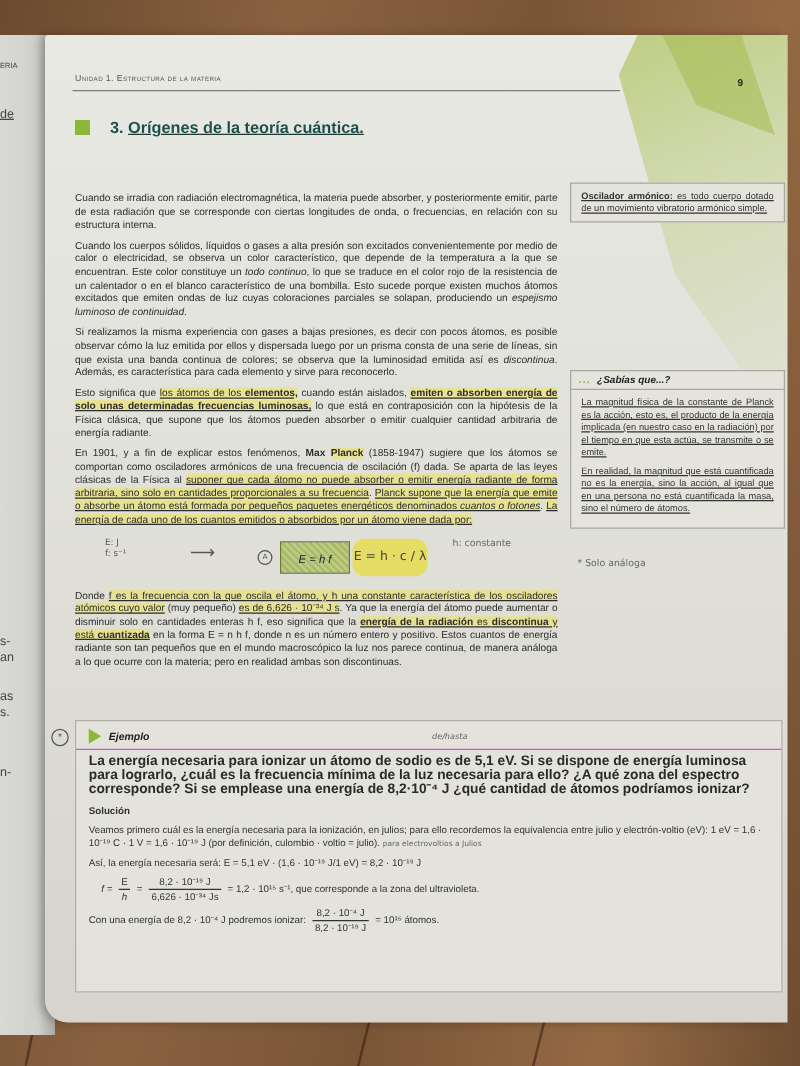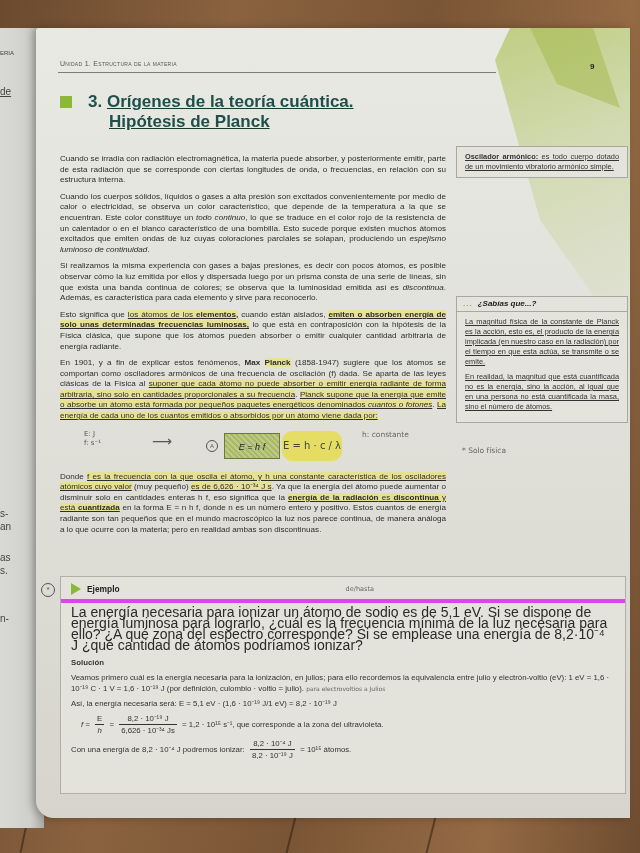--- a/index.html
+++ b/index.html
@@ -36,21 +36,21 @@
   .running-head {
     position: absolute; left: 24px; top: 32px; font-size: 7px; letter-spacing: 0.3px;
     color: #555; font-variant: small-caps;
   }
   .head-rule { position: absolute; left: 22px; top: 44px; width: 438px; height: 1px; background: #7d7d78; }
   .page-num { position: absolute; left: 554px; top: 34px; font-size: 8px; color: #222; font-weight: bold; }
   .title-block { position: absolute; left: 24px; top: 64px; }
   .title-square { position: absolute; left: 0; top: 4px; width: 12px; height: 12px; background: #8cb83a; }
   .title {
     position: absolute; left: 28px; top: 0; width: 320px;
-    font-size: 17px; font-weight: bold; color: #1e4f4a; line-height: 20px;
+    font-size: 13px; font-weight: bold; color: #1e4f4a; line-height: 20px;
   }
   .title u { text-decoration: underline; text-decoration-color: #1a3a30; }
   .body-col {
     position: absolute; left: 24px; top: 114px; width: 386px;
     font-size: 8.1px; line-height: 10.6px; color: #2d2d2d; text-align: justify; margin-top: 12px;
   }
   .body-col p { margin-bottom: 6px; }
   .hl { background: rgba(236,228,90,0.55); }
   .ul { text-decoration: underline; }
   .b { font-weight: bold; }
@@ -84,24 +84,24 @@
   }
   .side-body { padding: 5px 8px 5px 8px; text-align: justify; text-decoration: underline; }
   .side-body p { margin-bottom: 5px; }
   .abc-icon { font-size: 8px; color: #8aa; font-weight: normal; letter-spacing: -1px; }
   .dots-icon { color: #8aa850; letter-spacing: 1px; font-weight: bold; }
   .solo-note { position: absolute; left: 426px; top: 418px; }
   .example {
     position: absolute; left: 24px; top: 548px; width: 566px; height: 218px;
     border: 1px solid #b0afa8; background: #e3e2db;
   }
-  .ex-head { display: flex; align-items: center; gap: 6px; padding: 6px 10px 4px 10px; border-bottom: 4px solid #d946ef; }
+  .ex-head { display: flex; align-items: center; gap: 6px; padding: 6px 10px 4px 10px; border-bottom: 1px solid #d946ef; font-style: italic; }
   .tri { width: 0; height: 0; border-top: 6px solid transparent; border-bottom: 6px solid transparent; border-left: 10px solid #8cb83a; }
   .ex-title { font-weight: bold; font-size: 8.4px; color: #222; }
-  .ex-q { padding: 4px 10px; font-size: 14px; line-height: 11px; font-weight: normal; color: #2a2a2a; }
+  .ex-q { padding: 4px 10px; font-size: 11px; line-height: 11px; font-weight: bold; color: #2a2a2a; }
   .ex-sol { padding: 0 10px; font-size: 7.8px; line-height: 11px; color: #333; }
   .ex-sol .lbl { font-weight: bold; margin-top: 2px; }
   .ex-sol p { margin-bottom: 4px; }
   .frac { display: inline-block; vertical-align: middle; text-align: center; margin: 0 3px; }
   .frac span { display: block; padding: 0 2px; }
   .frac .num { border-bottom: 1px solid #333; }
   .star-circle {
     position: absolute; left: -20px; top: 6px; width: 14px; height: 14px; border: 1px solid #555;
     border-radius: 50%; font-size: 8px; text-align: center; line-height: 12px; color: #555;
   }
@@ -129,21 +129,21 @@
 
   <div class="running-head">Unidad 1. Estructura de la materia</div>
   <div class="head-rule"></div>
   <div class="page-num">9</div>
 
   <div class="title-block">
     <div class="title-square"></div>
     <div class="title">
       <span>3.</span>
       <u>Orígenes de la teoría cuántica.</u><br>
-      <span style="margin-left:21px;"></span><u>Hipótesis de Planck</u>
+      <span style="margin-left:21px;"></span>
     </div>
   </div>
 
   <div class="body-col">
     <p>Cuando se irradia con radiación electromagnética, la materia puede absorber, y posteriormente emitir, parte de esta radiación que se corresponde con ciertas longitudes de onda, o frecuencias, en relación con su estructura interna.</p>
     <p>
       <span>Cuando los cuerpos sólidos, líquidos o gases a alta presión son excitados convenientemente por medio de calor o electricidad, se observa un color característico, que depende de la temperatura a la que se encuentran. Este color constituye un </span><span class="i">todo continuo</span><span>, lo que se traduce en el color rojo de la resistencia de un calentador o en el blanco característico de una bombilla. Esto sucede porque existen muchos átomos excitados que emiten ondas de luz cuyas coloraciones parciales se solapan, produciendo un </span><span class="i">espejismo luminoso de continuidad</span><span>.</span>
     </p>
     <p>
       <span>Si realizamos la misma experiencia con gases a bajas presiones, es decir con pocos átomos, es posible observar cómo la luz emitida por ellos y dispersada luego por un prisma consta de una serie de líneas, sin que exista una banda continua de colores; se observa que la luminosidad emitida así es </span><span class="i">discontinua</span><span>. Además, es característica para cada elemento y sirve para reconocerlo.</span>
@@ -177,21 +177,21 @@
   <div class="side-box" style="top:268px;">
     <div class="side-head">
       <span class="dots-icon">...</span>
       <span class="i">¿Sabías que...?</span>
     </div>
     <div class="side-body">
       <p>La magnitud física de la constante de Planck es la acción, esto es, el producto de la energía implicada (en nuestro caso en la radiación) por el tiempo en que esta actúa, se transmite o se emite.</p>
       <p>En realidad, la magnitud que está cuantificada no es la energía, sino la acción, al igual que en una persona no está cuantificada la masa, sino el número de átomos.</p>
     </div>
   </div>
-  <div class="solo-note hand">* Solo física</div>
+  <div class="solo-note hand">* Solo análoga</div>
 
   <div class="example">
     <div class="star-circle">*</div>
     <div class="ex-head">
       <div class="tri"></div>
       <span class="ex-title">Ejemplo</span>
       <span class="hand" style="margin-left:220px;font-size:6.5px;">de/hasta</span>
     </div>
     <div class="ex-q">La energía necesaria para ionizar un átomo de sodio es de 5,1 eV. Si se dispone de energía luminosa para lograrlo, ¿cuál es la frecuencia mínima de la luz necesaria para ello? ¿A qué zona del espectro corresponde? Si se emplease una energía de 8,2·10⁻⁴ J ¿qué cantidad de átomos podríamos ionizar?</div>
     <div class="ex-sol">

